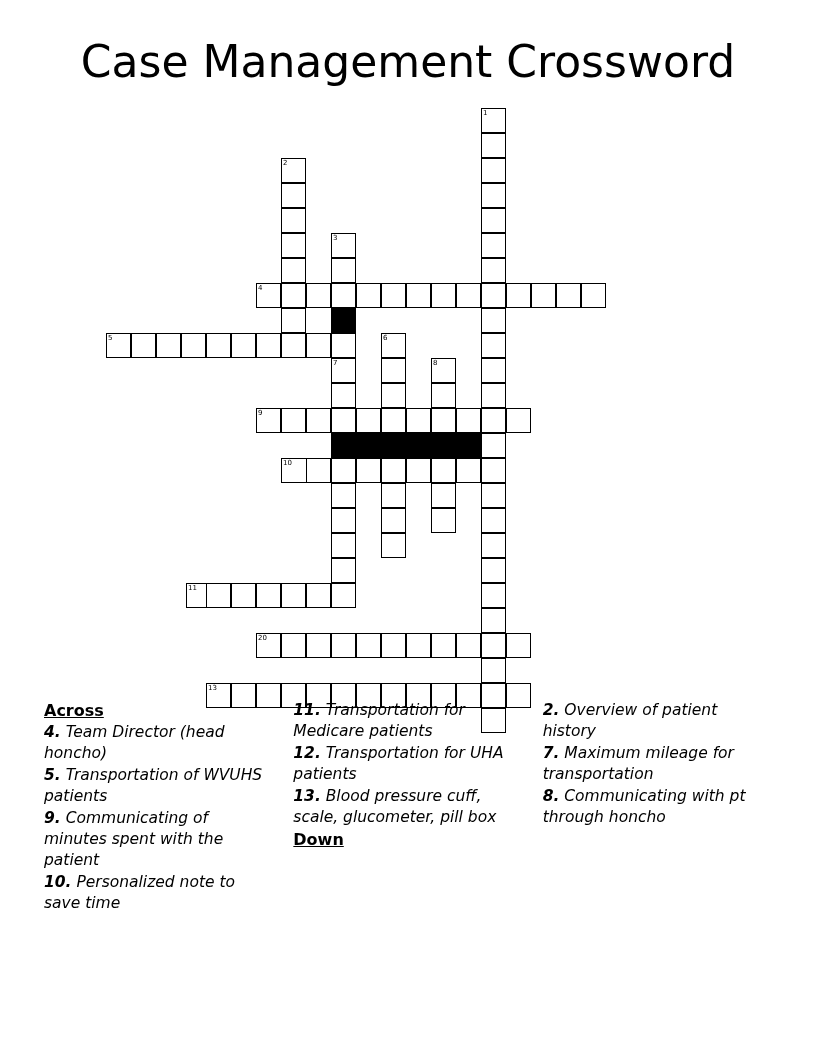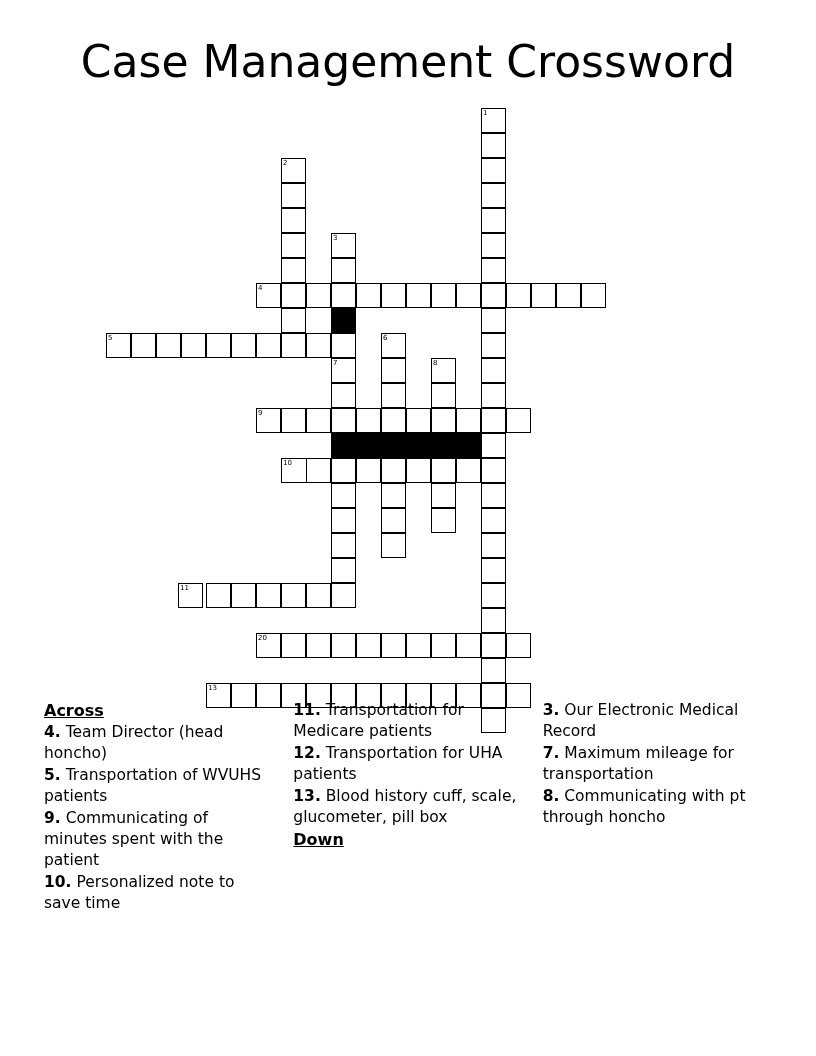--- a/index.html
+++ b/index.html
@@ -103,20 +103,21 @@
     width: 232px;
   }
   .clue-head {
     font-weight: bold;
     text-decoration: underline;
     margin-bottom: 1px;
     font-size: 16px;
   }
   .clue {
     margin-bottom: 1px;
+    font-style: italic;
   }
   .clue b { font-weight: bold; }
 </style>
 </head>
 <body>
 
 <div class="page">
 
 
   <div class="title">Case Management Crossword</div>
@@ -226,21 +227,21 @@
       <div class="cell" style="left: 481px; top: 375px; width: 25px; height: 25px;"></div>
       <div class="cell" style="left: 331px; top: 400px; width: 25px; height: 25px;"></div>
       <div class="cell" style="left: 381px; top: 400px; width: 25px; height: 25px;"></div>
       <div class="cell" style="left: 431px; top: 400px; width: 25px; height: 25px;"></div>
       <div class="cell" style="left: 481px; top: 400px; width: 25px; height: 25px;"></div>
       <div class="cell" style="left: 331px; top: 425px; width: 25px; height: 25px;"></div>
       <div class="cell" style="left: 381px; top: 425px; width: 25px; height: 25px;"></div>
       <div class="cell" style="left: 481px; top: 425px; width: 25px; height: 25px;"></div>
       <div class="cell" style="left: 331px; top: 450px; width: 25px; height: 25px;"></div>
       <div class="cell" style="left: 481px; top: 450px; width: 25px; height: 25px;"></div>
-      <div class="cell" style="left: 178px; top: 475px; width: 25px; height: 25px;">
+      <div class="cell" style="left: 186px; top: 475px; width: 25px; height: 25px;">
         <span class="num">11</span>
       </div>
       <div class="cell" style="left: 206px; top: 475px; width: 25px; height: 25px;"></div>
       <div class="cell" style="left: 231px; top: 475px; width: 25px; height: 25px;"></div>
       <div class="cell" style="left: 256px; top: 475px; width: 25px; height: 25px;"></div>
       <div class="cell" style="left: 281px; top: 475px; width: 25px; height: 25px;"></div>
       <div class="cell" style="left: 306px; top: 475px; width: 25px; height: 25px;"></div>
       <div class="cell" style="left: 331px; top: 475px; width: 25px; height: 25px;"></div>
       <div class="cell" style="left: 481px; top: 475px; width: 25px; height: 25px;"></div>
       <div class="cell" style="left: 481px; top: 500px; width: 25px; height: 25px;"></div>
@@ -281,24 +282,24 @@
       <div class="clue-head">Across</div>
       <div class="clue"><b>4.</b> <span>Team Director (head honcho)</span></div>
       <div class="clue"><b>5.</b> <span>Transportation of WVUHS patients</span></div>
       <div class="clue"><b>9.</b> <span>Communicating of minutes spent with the patient</span></div>
       <div class="clue"><b>10.</b> <span>Personalized note to save time</span></div>
     </div>
 
     <div class="clue-col">
       <div class="clue"><b>11.</b> <span>Transportation for Medicare patients</span></div>
       <div class="clue"><b>12.</b> <span>Transportation for UHA patients</span></div>
-      <div class="clue"><b>13.</b> <span>Blood history cuff, scale, glucometer, pill box</span></div>
+      <div class="clue"><b>13.</b> <span>Blood pressure cuff, scale, glucometer, pill box</span></div>
       <div class="clue-head">Down</div>
     </div>
 
     <div class="clue-col">
-      <div class="clue"><b>3.</b> <span>Our Electronic Medical Record</span></div>
+      <div class="clue"><b>2.</b> <span>Overview of patient history</span></div>
       <div class="clue"><b>7.</b> <span>Maximum mileage for transportation</span></div>
       <div class="clue"><b>8.</b> <span>Communicating with pt through honcho</span></div>
     </div>
   </div>
 
 </div>
 
 </body></html>

